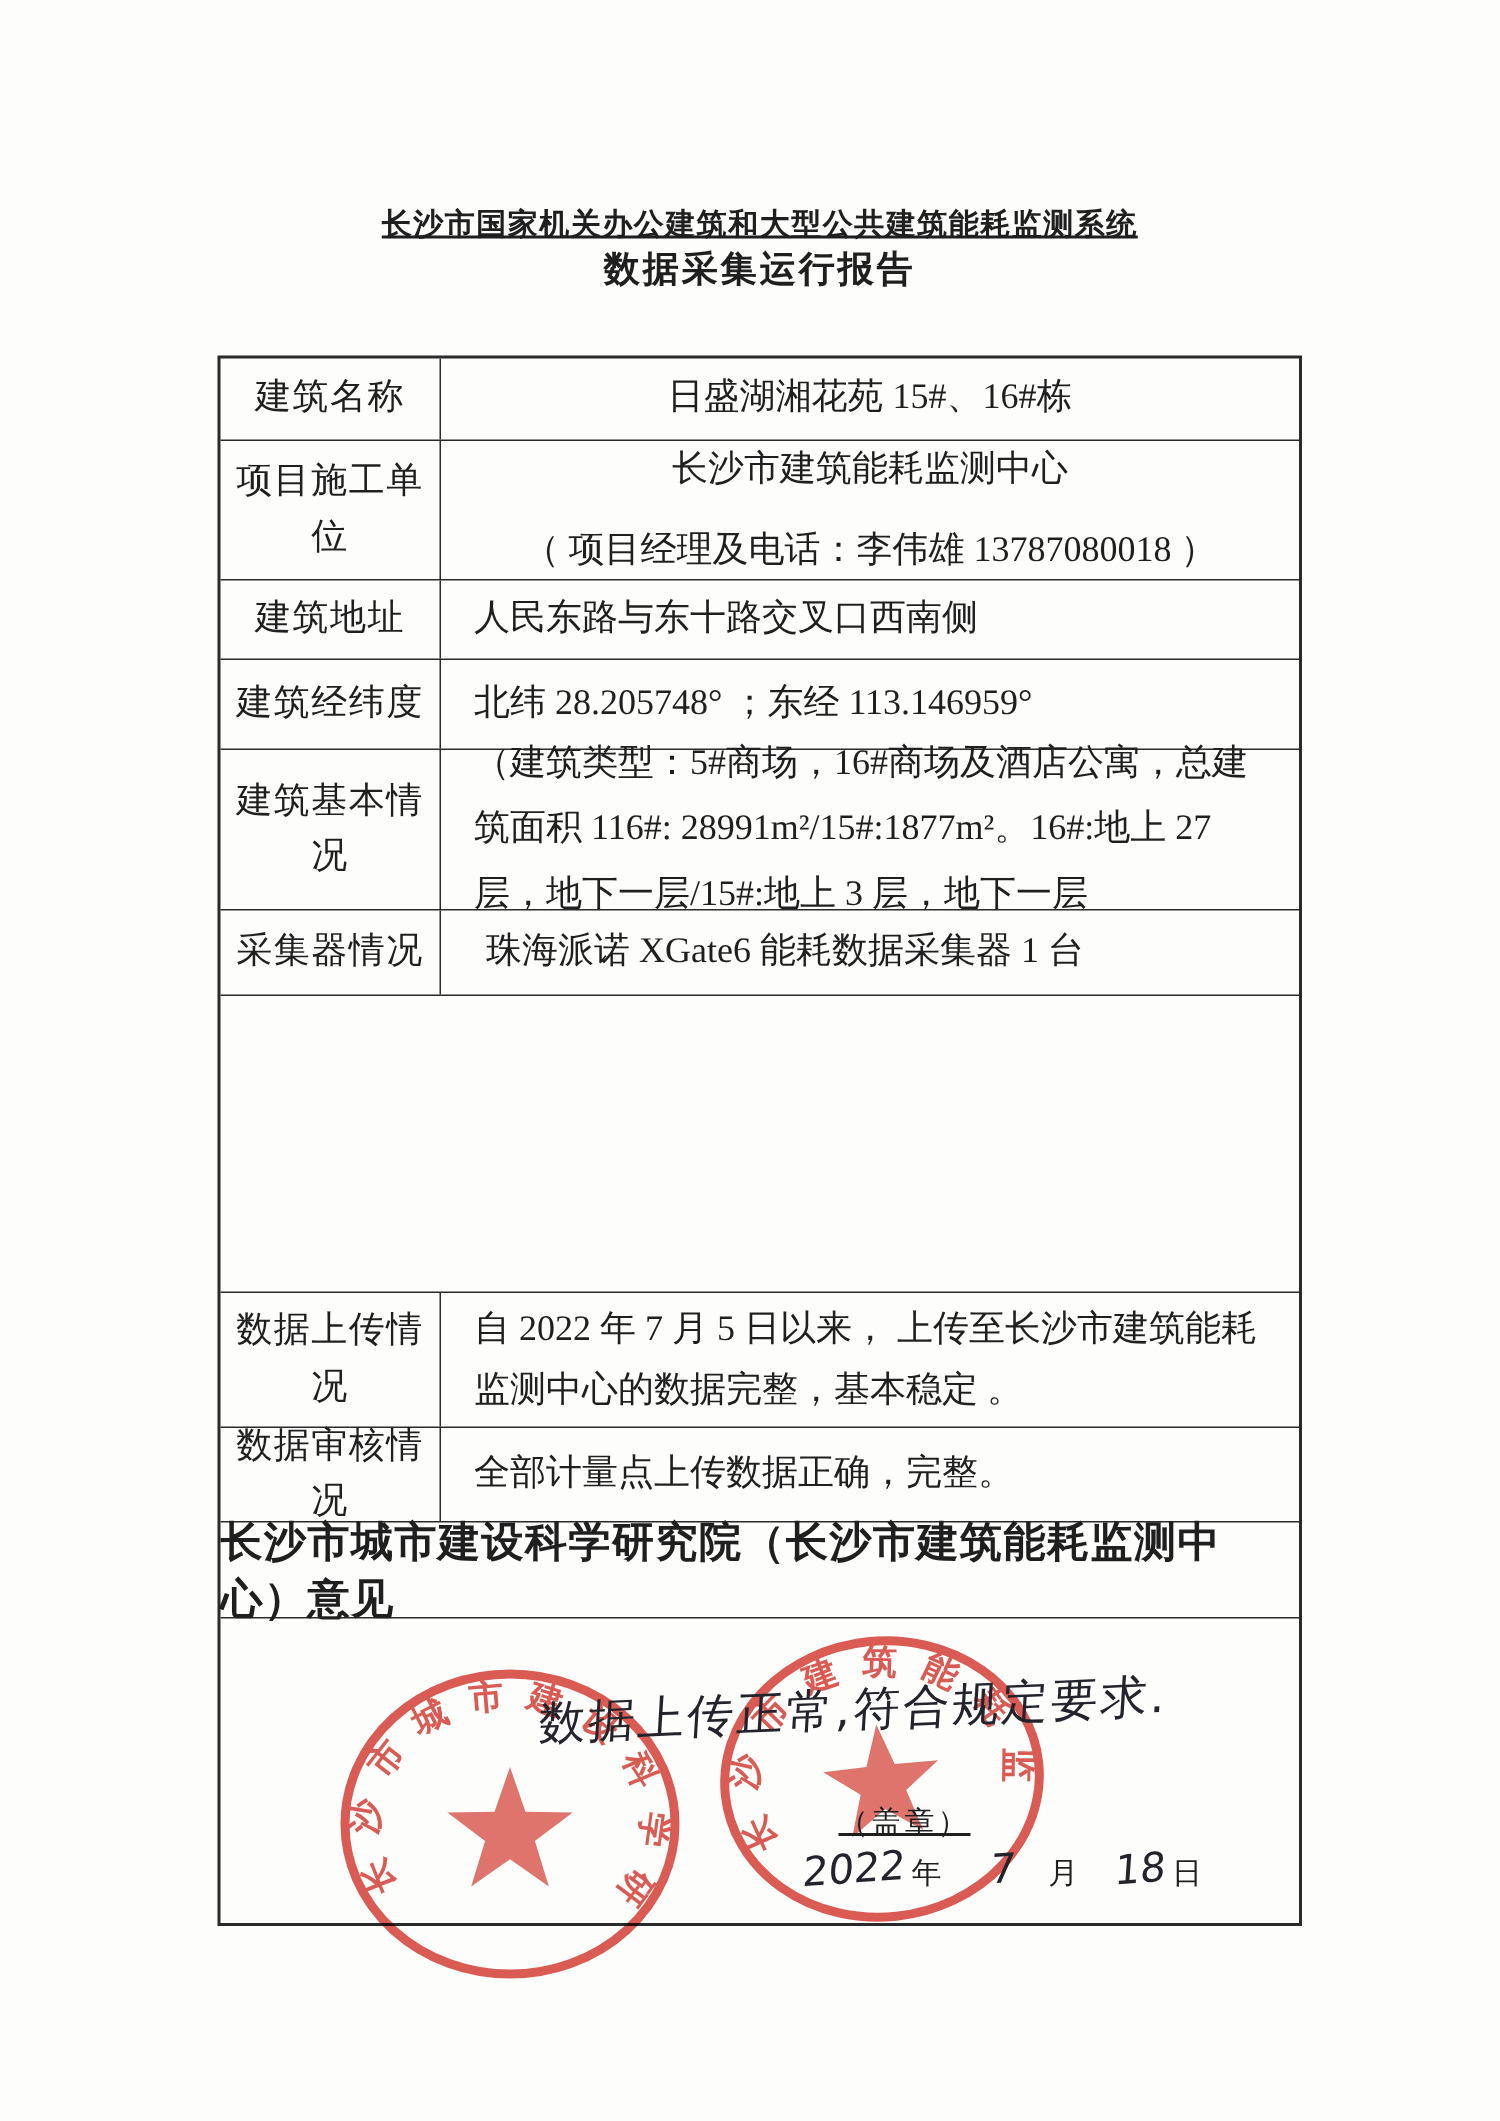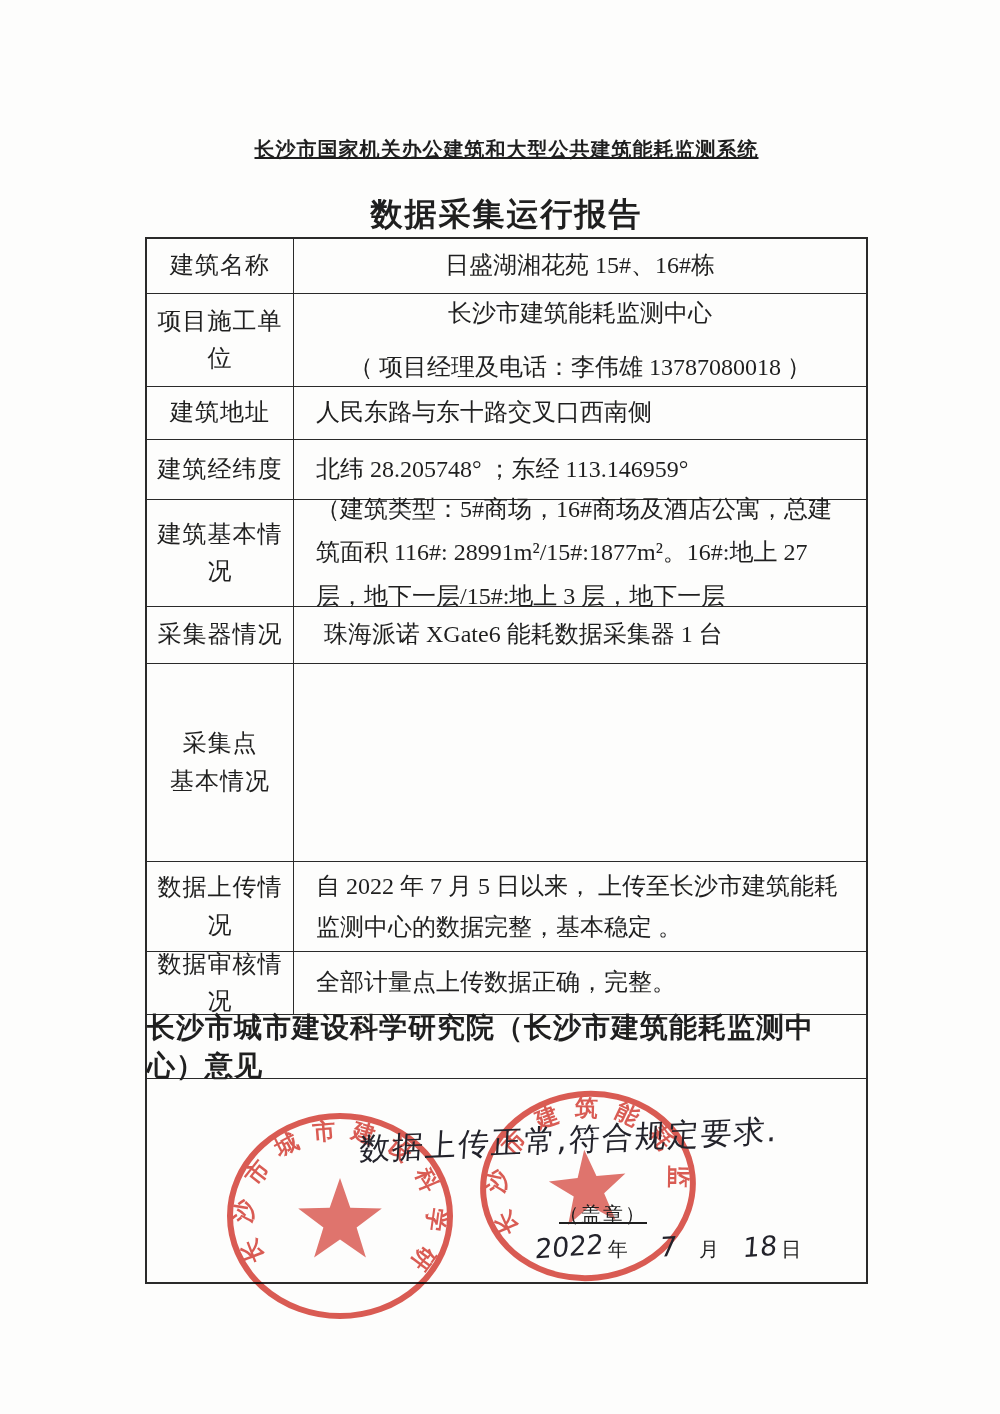--- a/index.html
+++ b/index.html
@@ -15,22 +15,21 @@
   }
   .title-block {
     position: absolute;
     left: 145px; top: 136px; width: 723px;
     text-align: center;
   }
   .title-line1 {
     font-size: 20px; font-weight: bold; letter-spacing: 1px; text-decoration: underline;
   }
   .title-line2 {
-    margin-top: 30px;
-    font-size: 32px; font-weight: bold; letter-spacing: 2px;
+    font-size: 24px; font-weight: bold; letter-spacing: 2px;
   }
   .report-table {
     position: absolute;
     left: 145px; top: 237px; width: 723px;
     border: 2px solid #2a2a2a;
   }
   .row { display: flex; border-bottom: 1px solid #2a2a2a; }
   .row:last-child { border-bottom: none; }
   .cell { font-size: 24px; line-height: 1.55; }
   .label-cell {
@@ -137,24 +136,20 @@
       <div class="cell label-cell">建筑基本情况</div>
       <div class="cell value-cell lh-med">（建筑类型：5#商场，16#商场及酒店公寓，总建筑面积 116#: 28991m²/15#:1877m²。16#:地上 27 层，地下一层/15#:地上 3 层，地下一层</div>
     </div>
 
     <div class="row" style="height:57px">
       <div class="cell label-cell">采集器情况</div>
       <div class="cell value-cell" style="padding-left:30px">珠海派诺 XGate6 能耗数据采集器 1 台</div>
     </div>
 
     <div class="row" style="height:198px">
-      <div class="cell label-cell">
-        <div>采集点</div>
-        <div>基本情况</div>
-      </div>
     </div>
 
     <div class="row" style="height:90px">
       <div class="cell label-cell">数据上传情况</div>
       <div class="cell value-cell" style="line-height:1.7">自 2022 年 7 月 5 日以来， 上传至长沙市建筑能耗监测中心的数据完整，基本稳定 。</div>
     </div>
 
     <div class="row" style="height:63px">
       <div class="cell label-cell">数据审核情况</div>
       <div class="cell value-cell">全部计量点上传数据正确，完整。</div>

